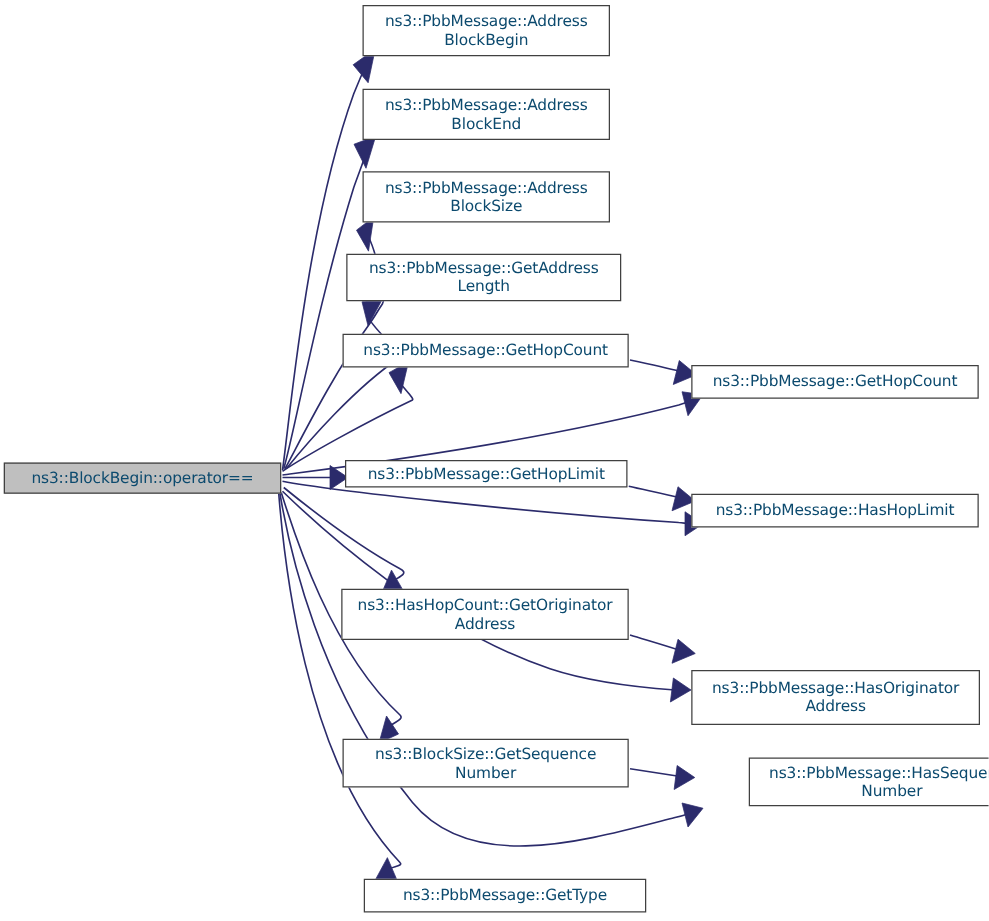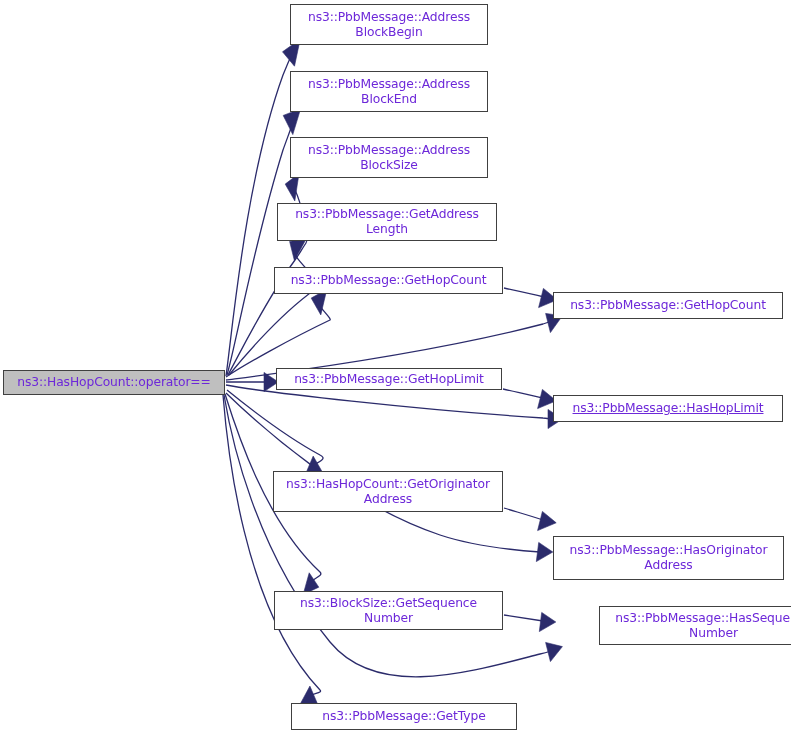--- a/index.html
+++ b/index.html
@@ -34,21 +34,21 @@
   }
   .node-box {
     position: absolute;
     box-sizing: border-box;
     background: #ffffff;
     border: 1px solid #404040;
     display: flex;
     align-items: center;
     justify-content: center;
     text-align: center;
-    color: #6d28d9;
+    color: #0c4a6e;
     font-family: "DejaVu Sans", sans-serif;
     font-size: 12.3px;
     line-height: 15px;
     letter-spacing: -0.1px;
     white-space: pre-line;
     overflow: hidden;
   }
   .node-box.current {
     background: #bfbfbf;
     border: 1px solid #404040;
@@ -128,33 +128,33 @@
       <g>
         <path class="edge-path" d="M 504,508 C 517,512 531,516 543,520"></path>
         <polygon class="edge-head" points="556.2,522.8 542.4,511.4 537.6,530.6"></polygon>
       </g>
       <g>
         <path class="edge-path" d="M 504,615 C 517,617 530,619 543,621"></path>
         <polygon class="edge-head" points="555.8,622 541.7,612.4 539.3,631.6"></polygon>
       </g>
     </svg>
   <div id="node-layer">
-      <div class="node-box current" style="left: 3px; top: 370px; width: 222px; height: 25px;"><span class="node-label">ns3::HasHopCount::operator==</span></div>
+      <div class="node-box current" style="left: 3px; top: 370px; width: 222px; height: 25px;"><span class="node-label">ns3::BlockBegin::operator==</span></div>
       <div class="node-box" style="left: 290px; top: 4px; width: 198px; height: 41px;"><span class="node-label">ns3::PbbMessage::Address
 BlockBegin</span></div>
       <div class="node-box" style="left: 290px; top: 71px; width: 198px; height: 41px;"><span class="node-label">ns3::PbbMessage::Address
 BlockEnd</span></div>
       <div class="node-box" style="left: 290px; top: 137px; width: 198px; height: 41px;"><span class="node-label">ns3::PbbMessage::Address
 BlockSize</span></div>
       <div class="node-box" style="left: 277px; top: 203px; width: 220px; height: 38px;"><span class="node-label">ns3::PbbMessage::GetAddress
 Length</span></div>
       <div class="node-box" style="left: 274px; top: 267px; width: 229px; height: 27px; align-items: center;"><span class="node-label">ns3::PbbMessage::GetHopCount</span></div>
       <div class="node-box" style="left: 553px; top: 292px; width: 230px; height: 27px;"><span class="node-label">ns3::PbbMessage::GetHopCount</span></div>
       <div class="node-box" style="left: 276px; top: 368px; width: 226px; height: 22px;"><span class="node-label">ns3::PbbMessage::GetHopLimit</span></div>
-      <div class="node-box" style="left: 553px; top: 395px; width: 230px; height: 27px; text-decoration: underline;"><span class="node-label">ns3::PbbMessage::HasHopLimit</span></div>
+      <div class="node-box" style="left: 553px; top: 395px; width: 230px; height: 27px;"><span class="node-label">ns3::PbbMessage::HasHopLimit</span></div>
       <div class="node-box" style="left: 273px; top: 471px; width: 230px; height: 41px;"><span class="node-label">ns3::HasHopCount::GetOriginator
 Address</span></div>
       <div class="node-box" style="left: 553px; top: 513px; width: 231px; height: 44px; margin-top: 23px;"><span class="node-label">ns3::PbbMessage::HasOriginator
 Address</span></div>
       <div class="node-box" style="left: 274px; top: 591px; width: 229px; height: 39px;"><span class="node-label">ns3::BlockSize::GetSequence
 Number</span></div>
       <div class="node-box" style="left: 553px; top: 606px; width: 229px; height: 39px; margin-left: 46px;"><span class="node-label">ns3::PbbMessage::HasSequence
 Number</span></div>
       <div class="node-box" style="left: 291px; top: 703px; width: 226px; height: 27px;"><span class="node-label">ns3::PbbMessage::GetType</span></div>
     </div>

